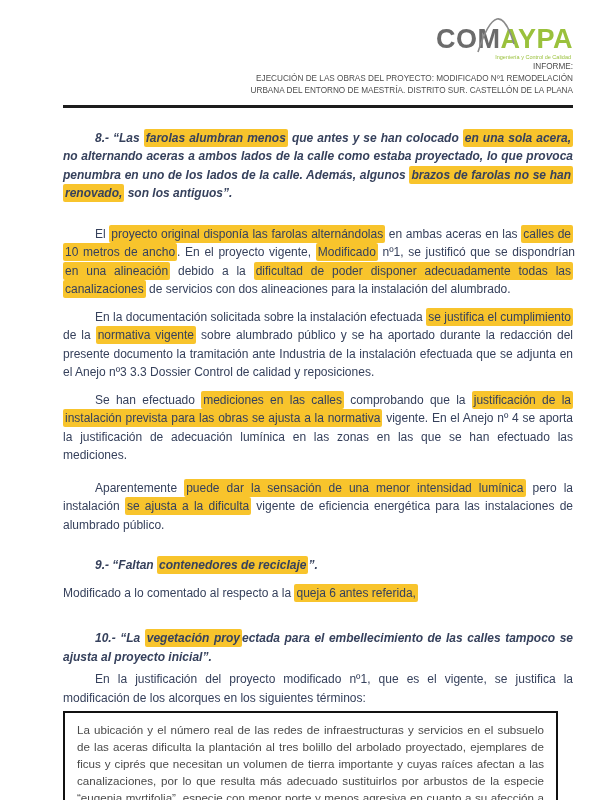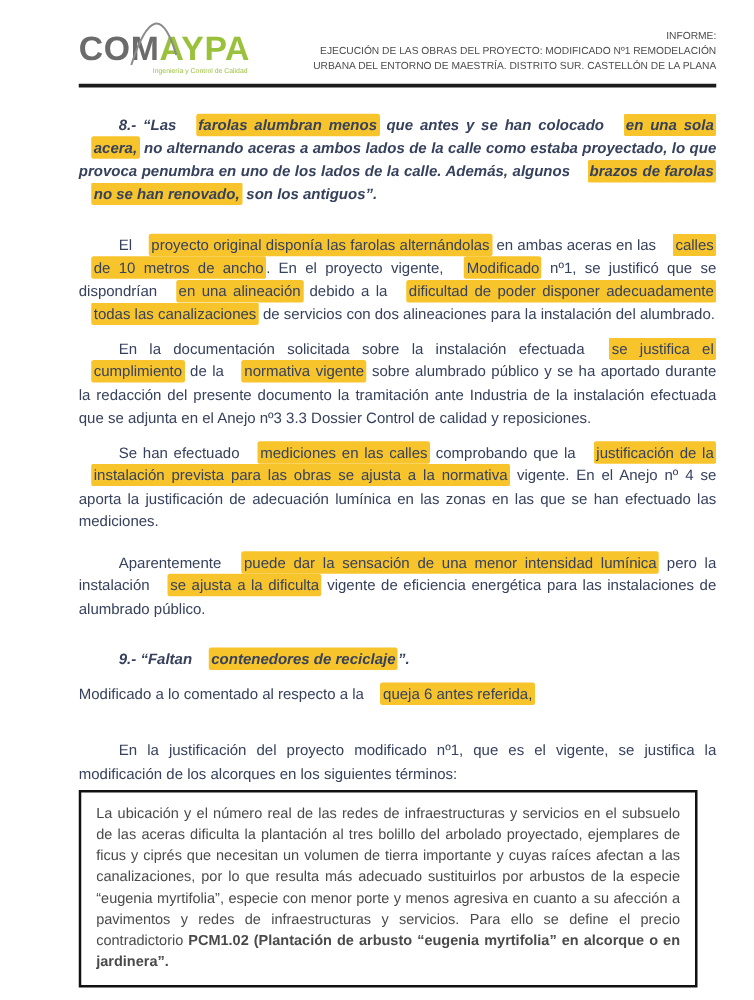--- a/index.html
+++ b/index.html
@@ -12,21 +12,21 @@
   }
   *{box-sizing:border-box;}
   html,body{margin:0;padding:0;}
   body{
     width:603px;height:800px;overflow:hidden;background:#fff;
     font-family:"Liberation Sans",sans-serif;color:var(--body-text);
   }
   .page{width:603px;height:800px;padding:12px 30px 0 63px;position:relative;}
 
   
-  .header{display:flex;justify-content:space-between;align-items:flex-end;}
+  .header{display:flex;justify-content:space-between;align-items:flex-end;flex-direction:column;}
   .logo{position:relative;padding-top:14px;line-height:1;}
   .logo-word{font-size:27px;font-weight:bold;letter-spacing:.5px;}
   .logo-gray{color:var(--logo-gray);}
   .logo-green{color:var(--logo-green);}
   .logo-arc{position:absolute;left:40px;top:-8px;pointer-events:none;}
   .logo-tagline{font-size:5.5px;color:var(--logo-green);text-align:right;margin-top:2px;padding-right:2px;}
   .header-right{text-align:right;font-size:8.2px;line-height:12px;color:#4D4D4D;padding-bottom:2px;}
   .header-right .lbl{font-weight:normal;}
   .rule{height:3px;background:var(--rule);margin-top:6px;}
 
@@ -40,21 +40,21 @@
   .para.no-indent{text-indent:0;}
   .mb-lg{margin-bottom:22px;}
   .mb-md{margin-bottom:14px;}
   .mb-xl{margin-bottom:27px;}
   .mb-sm{margin-bottom:9px;}
   .mb-xs{margin-bottom:4px;}
 
   .hl{
     background:var(--hl);
     padding:2px 2px;border-radius:2px;
-    -webkit-box-decoration-break:clone;box-decoration-break:clone;margin-left:10px;
+    -webkit-box-decoration-break:clone;box-decoration-break:clone;
   }
   .b{font-weight:bold;}
 
   
   .box{
     border:2px solid #111;margin-top:4px;margin-right:15px;
     padding:8px 12px 10px 12px;color:var(--box-text);
   }
   .box .para{font-size:11.6px;line-height:17px;text-indent:0;margin:0;}
 </style>
@@ -80,19 +80,20 @@
   <div class="rule"></div>
 
   <div class="content">
     <div class="para quote mb-lg"><span>8.- “Las </span><span class="hl">farolas alumbran menos</span><span> que antes y se han colocado </span><span class="hl">en una sola acera,</span><span> no alternando aceras a ambos lados de la calle como estaba proyectado, lo que provoca penumbra en uno de los lados de la calle. Además, algunos </span><span class="hl">brazos de farolas no se han renovado,</span><span> son los antiguos”.</span></div>
     <div class="para mb-sm"><span>El </span><span class="hl">proyecto original disponía las farolas alternándolas</span><span> en ambas aceras en las </span><span class="hl">calles de 10 metros de ancho</span><span>. En el proyecto vigente, </span><span class="hl">Modificado</span><span> nº1, se justificó que se dispondrían </span><span class="hl">en una alineación</span><span> debido a la </span><span class="hl">dificultad de poder disponer adecuadamente todas las canalizaciones</span><span> de servicios con dos alineaciones para la instalación del alumbrado.</span></div>
     <div class="para mb-sm"><span>En la documentación solicitada sobre la instalación efectuada </span><span class="hl">se justifica el cumplimiento</span><span> de la </span><span class="hl">normativa vigente</span><span> sobre alumbrado público y se ha aportado durante la redacción del presente documento la tramitación ante Industria de la instalación efectuada que se adjunta en el Anejo nº3 3.3 Dossier Control de calidad y reposiciones.</span></div>
     <div class="para mb-md"><span>Se han efectuado </span><span class="hl">mediciones en las calles</span><span> comprobando que la </span><span class="hl">justificación de la instalación prevista para las obras se ajusta a la normativa</span><span> vigente. En el Anejo nº 4 se aporta la justificación de adecuación lumínica en las zonas en las que se han efectuado las mediciones.</span></div>
     <div class="para mb-lg"><span>Aparentemente </span><span class="hl">puede dar la sensación de una menor intensidad lumínica</span><span> pero la instalación </span><span class="hl">se ajusta a la dificulta</span><span> vigente de eficiencia energética para las instalaciones de alumbrado público.</span></div>
     <div class="para quote mb-sm"><span>9.- “Faltan </span><span class="hl">contenedores de reciclaje</span><span>”.</span></div>
     <div class="para no-indent mb-xl"><span>Modificado a lo comentado al respecto a la </span><span class="hl">queja 6 antes referida,</span></div>
+    <div class="para quote mb-xs"><span>10.- “La </span><span class="hl">vegetación proy</span><span>ectada para el embellecimiento de las calles tampoco se ajusta al proyecto inicial”.</span></div>
     <div class="para mb-xs"><span>En la justificación del proyecto modificado nº1, que es el vigente, se justifica la modificación de los alcorques en los siguientes términos:</span></div>
     <div class="box">
       <div class="para"><span>La ubicación y el número real de las redes de infraestructuras y servicios en el subsuelo de las aceras dificulta la plantación al tres bolillo del arbolado proyectado, ejemplares de ficus y ciprés que necesitan un volumen de tierra importante y cuyas raíces afectan a las canalizaciones, por lo que resulta más adecuado sustituirlos por arbustos de la especie “eugenia myrtifolia”, especie con menor porte y menos agresiva en cuanto a su afección a pavimentos y redes de infraestructuras y servicios. Para ello se define el precio contradictorio </span><span class="b">PCM1.02 (Plantación de arbusto “eugenia myrtifolia” en alcorque o en jardinera”.</span></div>
     </div>
   </div>
 
 </div>
 
 </body></html>

